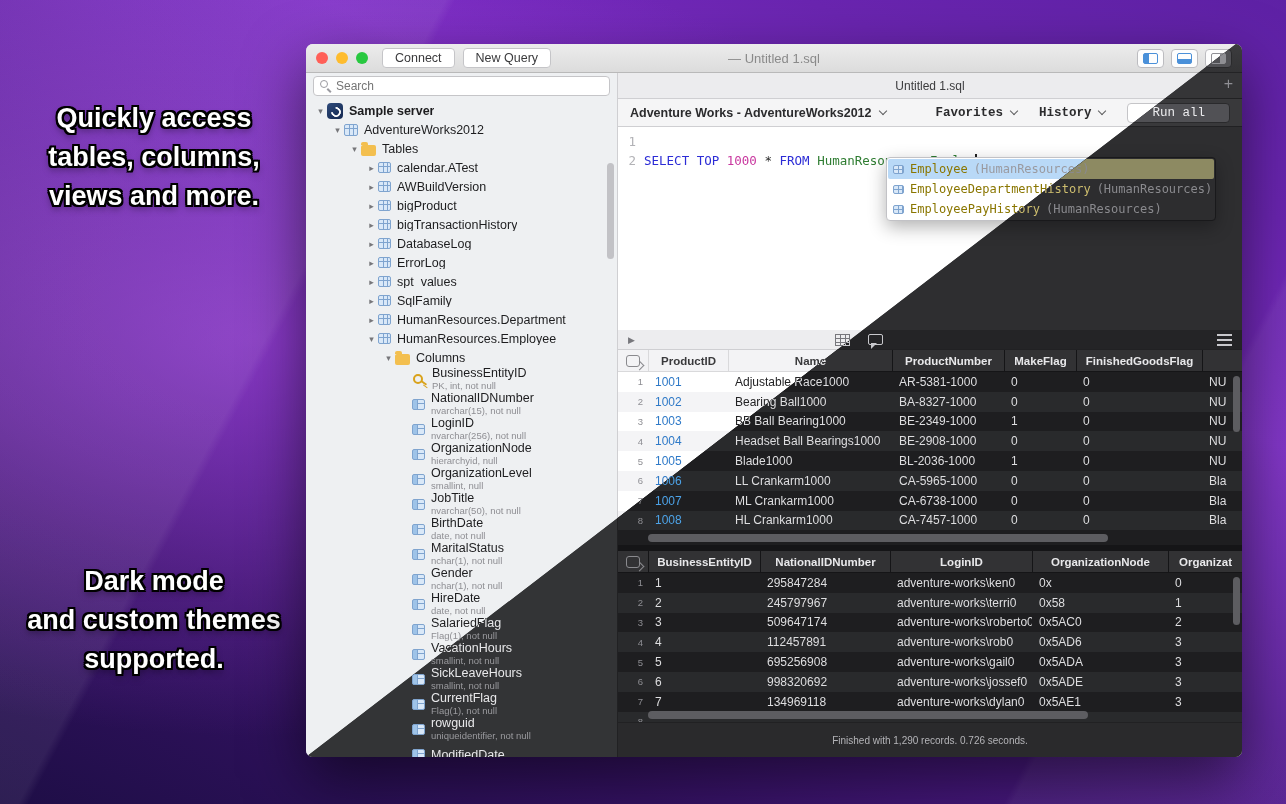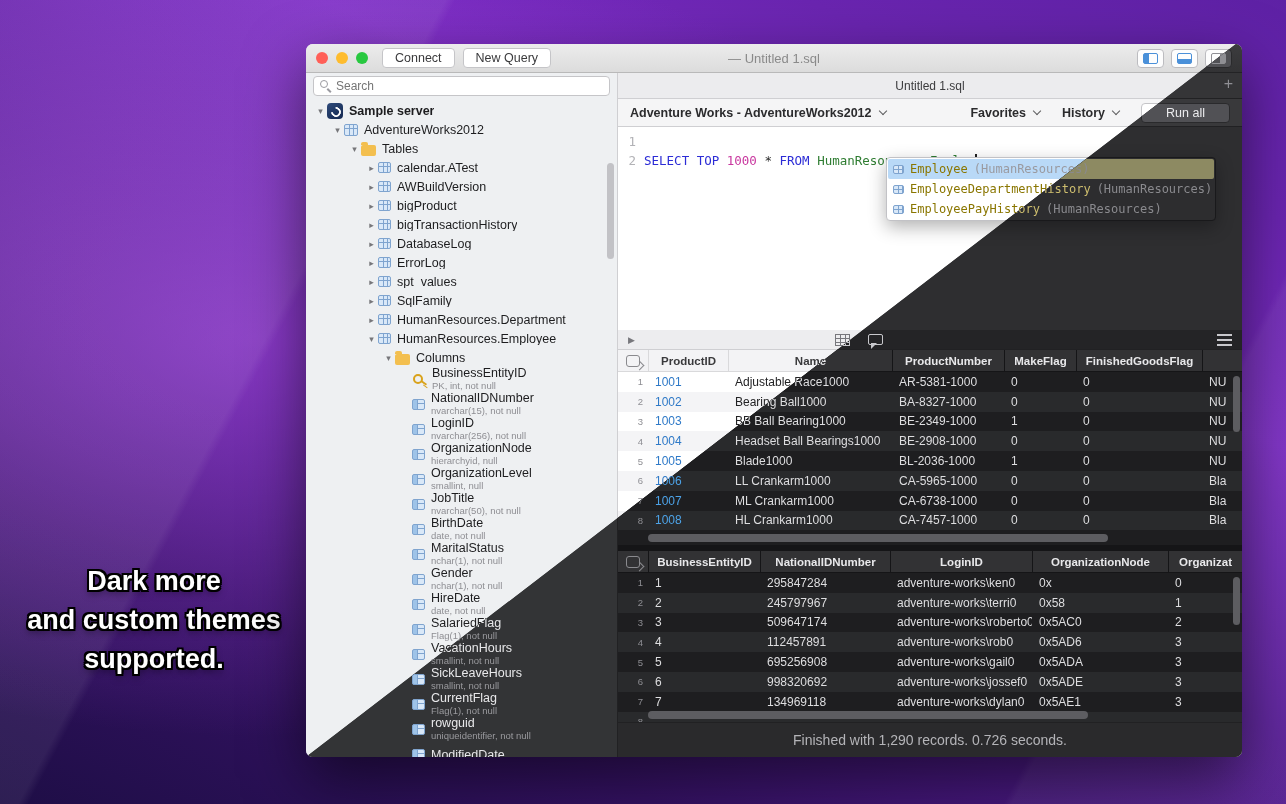--- a/index.html
+++ b/index.html
@@ -144,21 +144,21 @@
   .main { width:624px; display:flex; flex-direction:column; }
   .tabbar { height:26px; background:var(--tabbar); border-bottom:1px solid var(--split);
     display:flex; align-items:center; justify-content:center; position:relative;
     color:var(--tab-text); font-size:12px; }
   .tab-add { position:absolute; right:9px; top:2px; font-size:16px; color:#8f8f94; }
   .qtoolbar { height:28px; background:var(--toolbar); border-bottom:1px solid var(--split);
     display:flex; align-items:center; padding:0 12px; color:var(--tool-text); }
   .conn { font-weight:bold; font-size:12.5px; display:flex; align-items:center; }
   .chev { display:inline-block; width:6px; height:6px; border-right:1.6px solid currentColor;
     border-bottom:1.6px solid currentColor; transform:rotate(45deg); margin:-3px 0 0 8px; opacity:.75; }
-  .tool-right { margin-left:auto; display:flex; align-items:center; gap:22px; }
+  .tool-right { margin-left:auto; display:flex; align-items:center; gap:22px;font-family:Liberation Mono, monospace; }
   .tool-drop { font-weight:bold; font-size:12.5px; display:flex; align-items:center; }
   .run-all { height:20px; padding:0 24px; border-radius:4px; background:var(--btn-bg);
     border:1px solid var(--btn-border); color:var(--btn-text); font-size:12.5px;
     display:flex; align-items:center; }
 
   .editor { flex:none; height:203px; background:var(--editor); position:relative;
     font-family:"DejaVu Sans Mono", monospace; font-size:12.5px; padding-top:5px; }
   .code-line { display:flex; line-height:19px; }
   .lnum { width:26px; text-align:right; padding-right:8px; color:var(--lnum); flex:none; }
   .tok-kw{color:var(--tok-kw);} .tok-num{color:var(--tok-num);} .tok-pl{color:var(--tok-pl);}
@@ -214,27 +214,30 @@
   .rownum { font-size:9.5px; color:#8e8e93; justify-content:flex-end; padding-right:5px; }
   .hscroll { position:absolute; left:30px; bottom:3px; height:8px; border-radius:4px; background:var(--scroll); }
   .t1 .hscroll { width:460px; }
   .t2 .hscroll { width:440px; }
   .vscroll { position:absolute; right:2px; top:26px; width:7px; border-radius:4px; background:var(--scroll); }
   .t1 .vscroll { height:56px; }
   .t2 .vscroll { height:48px; }
 
   .statusbar { height:35px; background:var(--status); border-top:1px solid var(--split);
     display:flex; align-items:center; justify-content:center;
-    color:var(--status-text); font-size:14px; }
+    color:var(--status-text); font-size:10px; }
 </style>
 </head>
 <body>
 
 <div class="stage">
-  <div class="caption c3">Dark more
+  <div class="caption c1">Quickly access
+tables, columns,
+views and more.</div>
+  <div class="caption c3">Dark mode
 and custom themes
 supported.</div>
 
   <div class="window-wrap">
     <div class="win light" id="win-light">
   <div class="titlebar">
     <div class="lights">
       <span class="light-dot dot-red"></span>
       <span class="light-dot dot-yellow"></span>
       <span class="light-dot dot-green"></span>

